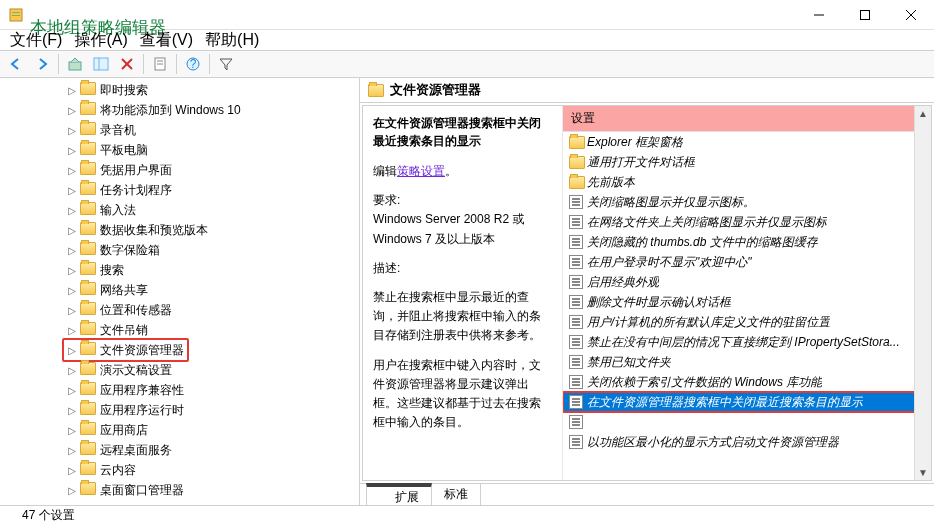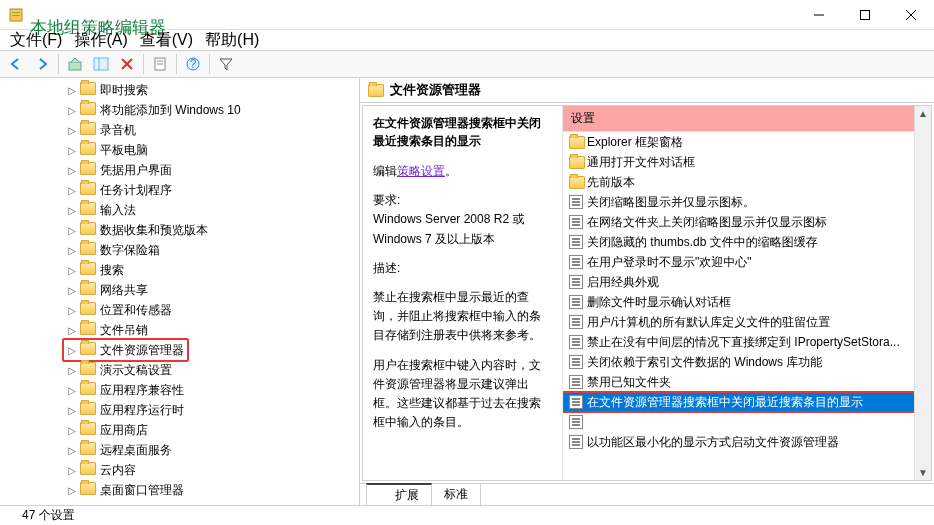--- a/index.html
+++ b/index.html
@@ -48,30 +48,30 @@
 .right-header .txt { font-size: 13px; font-weight: 600; }
 
 
 .right-content { flex: 1; display: flex; overflow: hidden; border: 1px solid #d0d0d0; margin: 2px; }
 .detail-col { width: 200px; padding: 8px 10px; border-right: 1px solid #e8e8e8; overflow-y: auto; }
 .detail-col .heading { font-weight: 700; font-size: 12px; margin-bottom: 12px; line-height: 1.5; }
 .detail-col .link { color: #6d28d9; text-decoration: underline; cursor: pointer; }
 .detail-col p { font-size: 12px; margin-bottom: 10px; line-height: 1.6; }
 .list-col { flex: 1; overflow-y: auto; position: relative; }
 .list-header { background: #fca5a5; border-bottom: 1px solid #e0e0e0; padding: 4px 8px; font-size: 12px; position: sticky; top: 0; }
-.list-item { display: flex; align-items: center; height: 20px; padding: 0 6px; cursor: default; }
+.list-item { display: flex; align-items: center; height: 20px; padding: 0 6px; cursor: default; font-style: italic; }
 .list-item .icon-wrap { width: 18px; display: flex; align-items: center; }
 .list-item .txt { font-size: 12px; white-space: nowrap; overflow: hidden; text-overflow: ellipsis; }
 .list-item.selected { background: #0078d7; color: #fff; position: relative; }
 .list-item.selected::after { content: ""; position: absolute; inset: -1px; border: 2px solid #e53935; border-radius: 2px; pointer-events: none; }
 
 
 .tabs { height: 22px; display: flex; align-items: flex-start; padding-left: 6px; border-top: 1px solid #d0d0d0; }
 .tab { padding: 2px 12px; border: 1px solid #d0d0d0; border-top: none; background: #fff; font-size: 12px; margin-right: -1px; }
-.tab.active { border-top: 2px solid #404040; position: relative; top: -1px; padding-left: 28px; }
+.tab.active { border-top: 4px solid #404040; position: relative; top: -1px; padding-left: 28px; }
 
 
 .statusbar { height: 20px; border-top: 1px solid #d0d0d0; display: flex; align-items: center; padding-left: 22px; font-size: 12px; }
 
 
 .scroll-nav { position: absolute; right: 0; top: 0; bottom: 0; width: 17px; background: #f0f0f0; border-left: 1px solid #ddd; display: flex; flex-direction: column; justify-content: space-between; align-items: center; padding: 2px 0; }
 .scroll-nav .arr { font-size: 10px; color: #555; cursor: pointer; }
 </style>
 </head>
 <body>
@@ -355,27 +355,27 @@
             <div class="list-item">
               <span class="icon-wrap">
                 <span class="setting-icon"></span>
               </span>
               <span class="txt">禁止在没有中间层的情况下直接绑定到 IPropertySetStora...</span>
             </div>
             <div class="list-item">
               <span class="icon-wrap">
                 <span class="setting-icon"></span>
               </span>
+              <span class="txt">禁用已知文件夹</span>
+            </div>
+            <div class="list-item">
+              <span class="icon-wrap">
+                <span class="setting-icon"></span>
+              </span>
               <span class="txt">关闭依赖于索引文件数据的 Windows 库功能</span>
-            </div>
-            <div class="list-item">
-              <span class="icon-wrap">
-                <span class="setting-icon"></span>
-              </span>
-              <span class="txt">禁用已知文件夹</span>
             </div>
             <div class="list-item selected">
               <span class="icon-wrap">
                 <span class="setting-icon"></span>
               </span>
               <span class="txt">在文件资源管理器搜索框中关闭最近搜索条目的显示</span>
             </div>
             <div class="list-item">
               <span class="icon-wrap">
                 <span class="setting-icon"></span>

